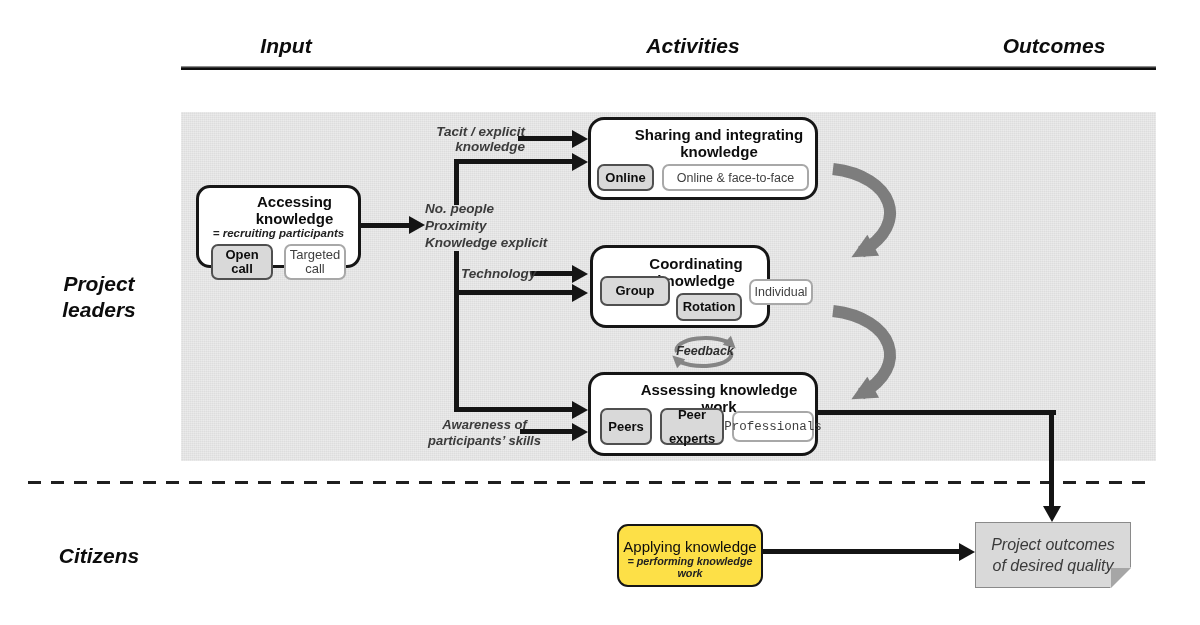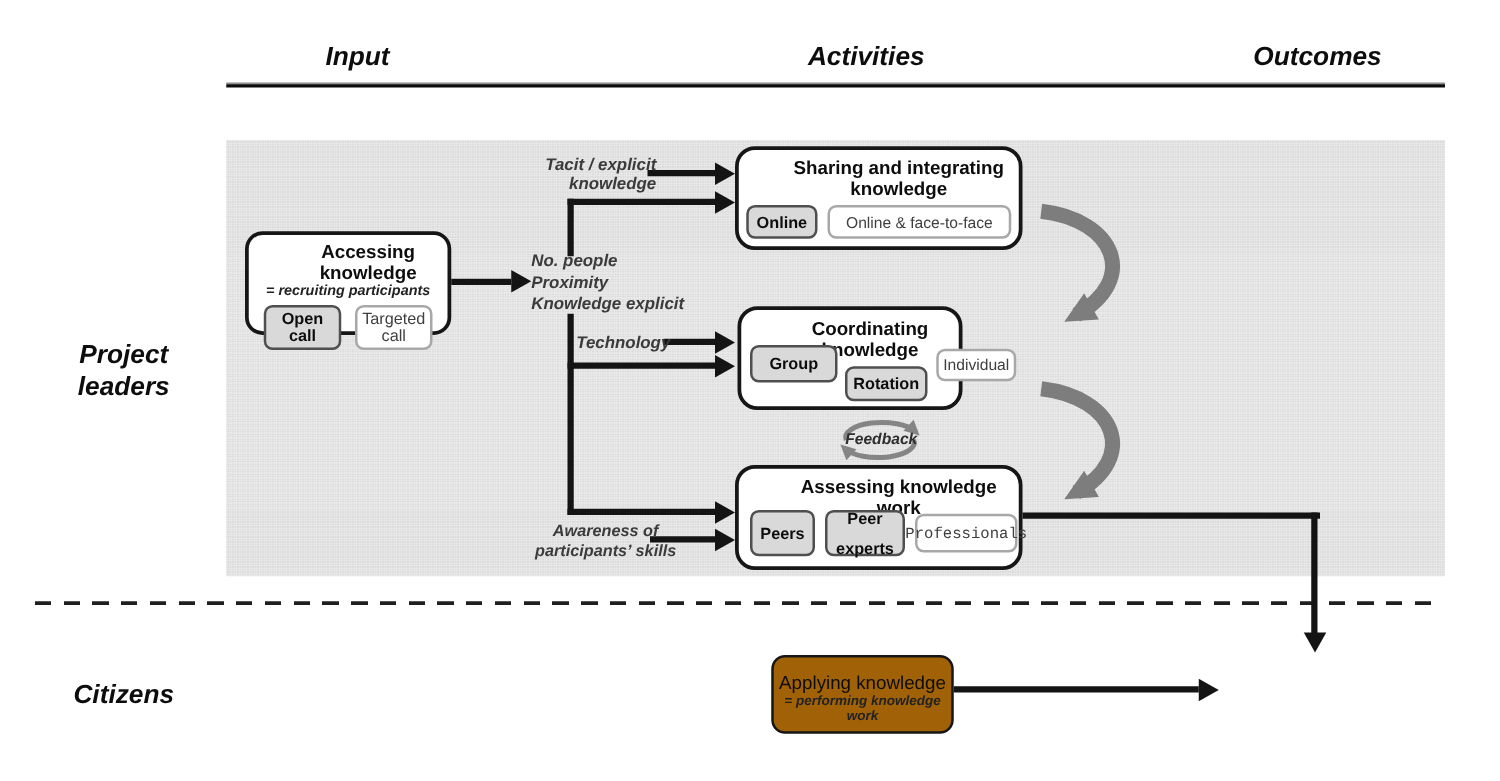--- a/index.html
+++ b/index.html
@@ -32,21 +32,21 @@
   .box{position:absolute;background:#fff;border:3px solid var(--box_border,#161616);border-radius:15px;
        text-align:center;box-sizing:border-box;}
   .box .title{font-size:15px;font-weight:bold;line-height:17px;color:#0d0d0d;padding-left:32px;}
   .box .subtitle{font-size:11.5px;font-weight:bold;font-style:italic;color:#222;line-height:13px;}
   .optrow{display:flex;justify-content:center;align-items:flex-start;gap:11px;}
   .opt{box-sizing:border-box;display:flex;flex-direction:column;justify-content:center;align-items:center;
        border-radius:7px;font-size:13px;line-height:14px;}
   .opt.gray{background:var(--option_gray,#d9d9d9);border:2px solid var(--option_gray_border,#4f4f4f);font-weight:bold;color:#0d0d0d;}
   .opt.white{background:#fff;border:2px solid var(--option_white_border,#a8a8a8);color:#3f3f3f;font-weight:normal;}
   
-  .simplebox{position:absolute;background:#a16207;border:2px solid var(--box_border,#161616);border-radius:11px;
+  .simplebox{position:absolute;background:#fde047;border:2px solid var(--box_border,#161616);border-radius:11px;
              text-align:center;box-sizing:border-box;}
   
   .note{position:absolute;left:975px;top:522px;width:156px;height:66px;background:var(--note_fill,#d9d9d9);
         border:1px solid var(--note_border,#8a8a8a);box-sizing:border-box;text-align:center;
         font-size:16px;font-style:italic;color:#3a3a3a;line-height:21px;}
   .note .cut{position:absolute;right:-1px;bottom:-1px;width:0;height:0;
              border-bottom:21px solid #fff;border-left:21px solid transparent;}
   .note .fold{position:absolute;right:-1px;bottom:-1px;width:0;height:0;
               border-top:20px solid #a6a6a6;border-right:20px solid transparent;}
   .feedback-lbl{position:absolute;left:672px;top:344px;width:66px;text-align:center;
@@ -176,14 +176,20 @@
       <div>experts</div>
     </div>
     <div class="opt white" style="position:absolute;left:141px;top:36px;width:82px;height:31px;font-size:12.5px;font-family:Liberation Mono, monospace;">Professionals</div>
   </div>
 
   <div class="simplebox" style="left:617px;top:524px;width:146px;height:63px;">
     <div style="font-size:15px;margin-top:12px;color:#0d0d0d;">Applying knowledge</div>
     <div style="font-size:10.8px;font-weight:bold;font-style:italic;color:#222;">= performing knowledge work</div>
   </div>
 
+  <div class="note">
+    <div style="margin-top:11px;">Project outcomes</div>
+    <div>of desired quality</div>
+    <div class="cut"></div>
+    <div class="fold"></div>
+  </div>
 
 </div>
 
 </body></html>

